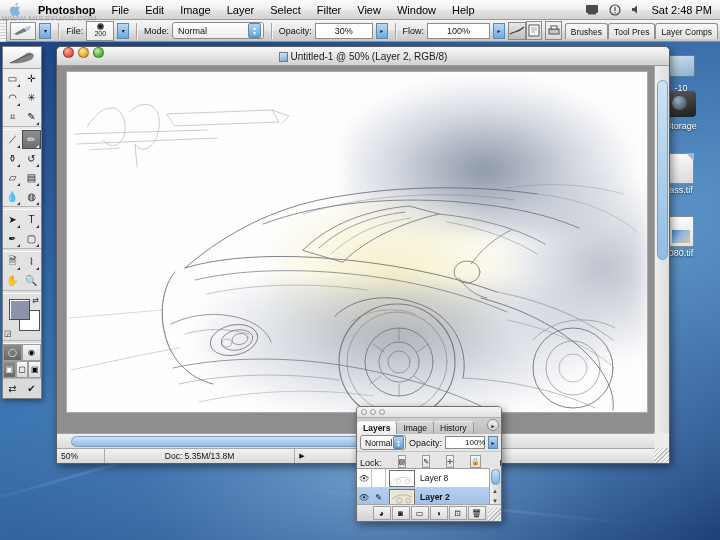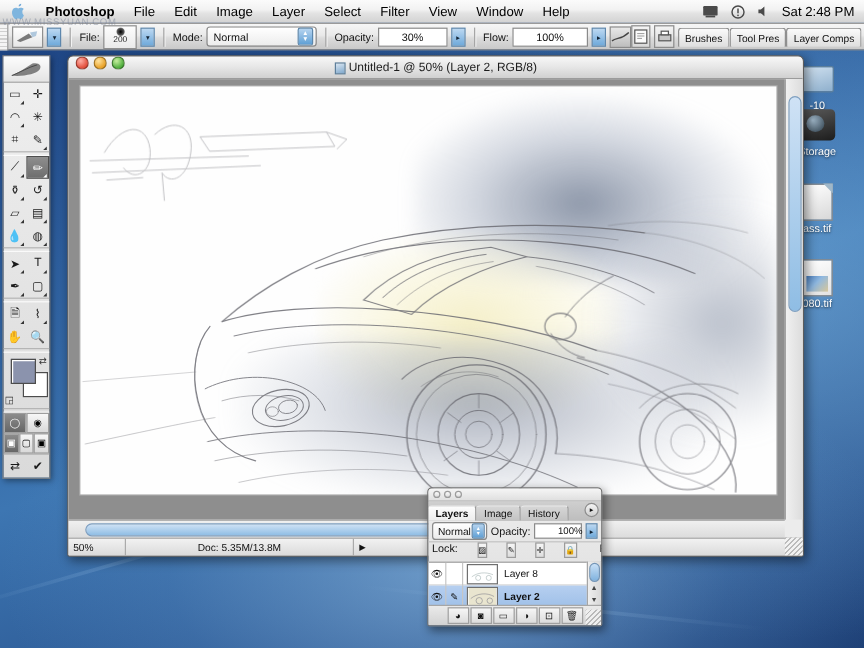--- a/index.html
+++ b/index.html
@@ -230,21 +230,21 @@
     border-top: 1px solid #ededed; border-radius: 3px 3px 0 0; }
   .lp-tab.active { background: linear-gradient(180deg,#fdfdfd,#ececec); font-weight: bold; }
   #lp-menu-btn { position: absolute; right: 2px; top: 1px; width: 12px; height: 12px;
     border-radius: 50%; background: linear-gradient(180deg,#f4f4f4,#cfcfcf);
     border: 1px solid #8d8d8d; font-size: 6px; display: flex; align-items: center; justify-content: center; }
   #lp-blendrow { height: 18px; display: flex; align-items: center; gap: 3px; padding: 1px 3px;
     border-bottom: 1px solid #c3c3c3; }
   #lp-blend { flex: 1; height: 15px; background: linear-gradient(180deg,#fff,#ebebeb);
     border: 1px solid #8a8a8a; border-radius: 3px; display: flex; align-items: center;
     padding: 0 1px 0 4px; font-size: 8.5px; justify-content: space-between; }
-  #lp-lockrow { height: 17px; display: flex; align-items: flex-start; gap: 16px; padding: 0 3px;
+  #lp-lockrow { height: 17px; display: flex; align-items: flex-end; gap: 16px; padding: 0 3px;
     border-bottom: 1px solid #c3c3c3; }
   .lock-cell { width: 13px; height: 13px; border: 1px solid #9b9b9b;
     background: linear-gradient(180deg,#f6f6f6,#dedede); display: flex; align-items: center;
     justify-content: center; font-size: 7px; }
   #lp-list { position: absolute; left: 0; top: 61px; right: 12px; height: 38px;
     background: #fff; border-top: 1px solid #9c9c9c; border-bottom: 1px solid #9c9c9c; }
   .layer-row { height: 19px; display: flex; align-items: center; border-bottom: 1px solid #cfcfcf; }
   .layer-row.sel { background: linear-gradient(180deg,#b6cff0,#9fc0e8); }
   .eye-cell { width: 15px; height: 19px; display: flex; align-items: center; justify-content: center;
     border-right: 1px solid #c6c6c6; font-size: 8px; }

